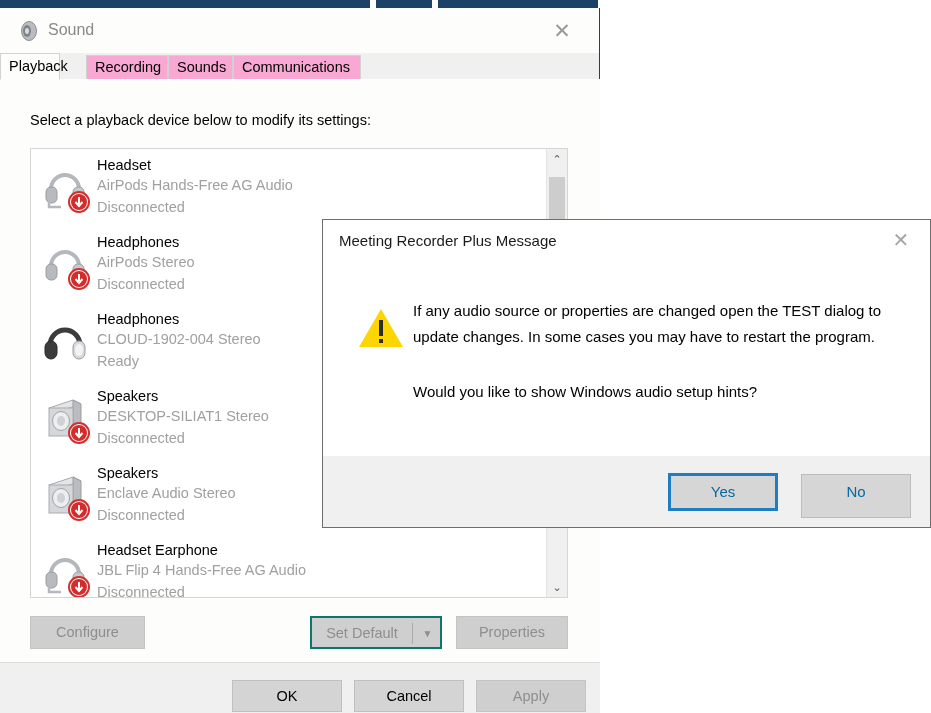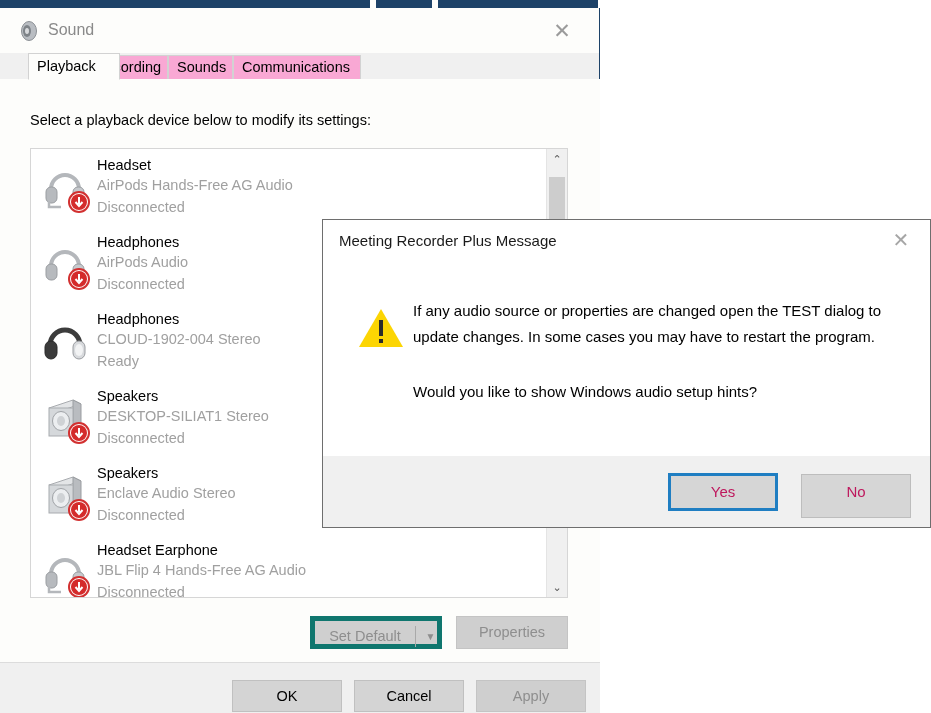--- a/index.html
+++ b/index.html
@@ -115,21 +115,21 @@
     position:absolute; box-sizing:border-box;
     background:#cfcfcf; border:1px solid #c4c4c4;
     font-size:14.5px; color:#8e8e8e; text-align:center;
     line-height:100%;
   }
   .btn.enabled { color:#000; background:#d4d4d4; border:1px solid #c0c0c0; }
 
   .btn-configure { left:30px; top:537px; width:115px; height:33px; line-height:31px; }
   .splitbtn {
     position:absolute; left:310px; top:537px; width:132px; height:33px;
-    box-sizing:border-box; background:#cfcfcf; border:5px solid #0f766e;
+    box-sizing:border-box; background:#cfcfcf; border:2px solid #0f766e;
   }
   .splitbtn .label {
     position:absolute; left:0; top:0; width:100px; height:31px;
     line-height:31px; text-align:center; font-size:14.5px; color:#8e8e8e;
   }
   .splitbtn .divider {
     position:absolute; left:100px; top:5px; width:1px; height:21px; background:#a9a9a9;
   }
   .splitbtn .caret {
     position:absolute; left:101px; top:0; width:29px; height:31px;
@@ -175,21 +175,21 @@
     position:absolute; left:90px; top:117px; width:480px;
     font-size:15px; color:#000; line-height:26px;
   }
   .msg-footer {
     position:absolute; left:0px; top:236px; width:100%; height:71px;
     background:#f0f0f0; box-sizing:border-box;
   }
   .mbtn {
     position:absolute; box-sizing:border-box;
     background:#d6d6d6; border:1px solid #bdbdbd;
-    font-size:15px; color:#be185d; text-align:center;
+    font-size:15px; color:#0369a1; text-align:center;
   }
   .mbtn-yes {
     left:345px; top:17px; width:110px; height:38px; line-height:32px;
     border:3px solid #1f7ec2; background:#d6d6d6;
   }
   .mbtn-no { left:478px; top:18px; width:110px; height:44px; line-height:34px; }
 </style>
 </head>
 <body>
 
@@ -206,21 +206,21 @@
       <svg class="sound-title-icon" viewBox="0 0 22 22">
         <ellipse cx="11" cy="11" rx="7.5" ry="9.5" fill="#b9bdc2" stroke="#8c9095" stroke-width="1"></ellipse>
         <ellipse cx="9" cy="11" rx="4" ry="6" fill="#7e8388"></ellipse>
         <ellipse cx="9" cy="11" rx="2" ry="3" fill="#d8dadd"></ellipse>
       </svg>
       <div class="sound-title-text">Sound</div>
       <div class="sound-close">✕</div>
     </div>
 
     <div class="tabstrip">
-      <div class="tab active" style="left:28px; width:92px;">Playback</div>
+      <div class="tab active" style="left:0; width:60px;">Playback</div>
       <div class="tab" style="left:86px; width:82px;">Recording</div>
       <div class="tab" style="left:168px; width:65px;">Sounds</div>
       <div class="tab" style="left:233px; width:128px;">Communications</div>
     </div>
 
     <div class="panel">
       <div class="panel-instruction">Select a playback device below to modify its settings:</div>
 
       <div class="devlist">
 
@@ -242,21 +242,21 @@
         <div class="dev-row" style="top:83px;">
           <svg class="dev-icon" viewBox="0 0 52 52">
             <path d="M12 28 A14 14 0 0 1 40 28" fill="none" stroke="#b4b7bb" stroke-width="4"></path>
             <rect x="7" y="26" width="11" height="16" rx="5" fill="#b7babe" stroke="#9a9da1"></rect>
             <rect x="34" y="26" width="11" height="16" rx="5" fill="#c6c9cd" stroke="#9a9da1"></rect>
             <circle cx="40" cy="41" r="10" fill="#fff" stroke="#d23030" stroke-width="2"></circle>
             <circle cx="40" cy="41" r="8" fill="#d42b2b"></circle>
             <path d="M40 36 L40 43 M36.5 41 L40 45 L43.5 41" stroke="#fff" stroke-width="2" fill="none"></path>
           </svg>
           <div class="dev-name">Headphones</div>
-          <div class="dev-sub">AirPods Audio</div>
+          <div class="dev-sub">AirPods Stereo</div>
           <div class="dev-state">Disconnected</div>
         </div>
 
         <div class="dev-row" style="top:160px;">
           <svg class="dev-icon" viewBox="0 0 52 52">
             <path d="M11 30 A15 15 0 0 1 41 30" fill="none" stroke="#3c3c3c" stroke-width="5"></path>
             <rect x="6" y="26" width="12" height="18" rx="6" fill="#3b3b3b" stroke="#2a2a2a"></rect>
             <rect x="34" y="26" width="12" height="18" rx="6" fill="#d8dadd" stroke="#9a9da1"></rect>
             <ellipse cx="40" cy="35" rx="4" ry="6" fill="#f2f3f4"></ellipse>
           </svg>
@@ -312,20 +312,21 @@
           <div class="dev-state">Disconnected</div>
         </div>
 
         <div class="scrollbar">
           <div class="sb-arrow up">⌃</div>
           <div class="sb-thumb"></div>
           <div class="sb-arrow down">⌄</div>
         </div>
       </div>
 
+      <div class="btn btn-configure">Configure</div>
 
       <div class="splitbtn">
         <div class="label">Set Default</div>
         <div class="divider"></div>
         <div class="caret">▼</div>
       </div>
 
       <div class="btn btn-properties">Properties</div>
     </div>
 

